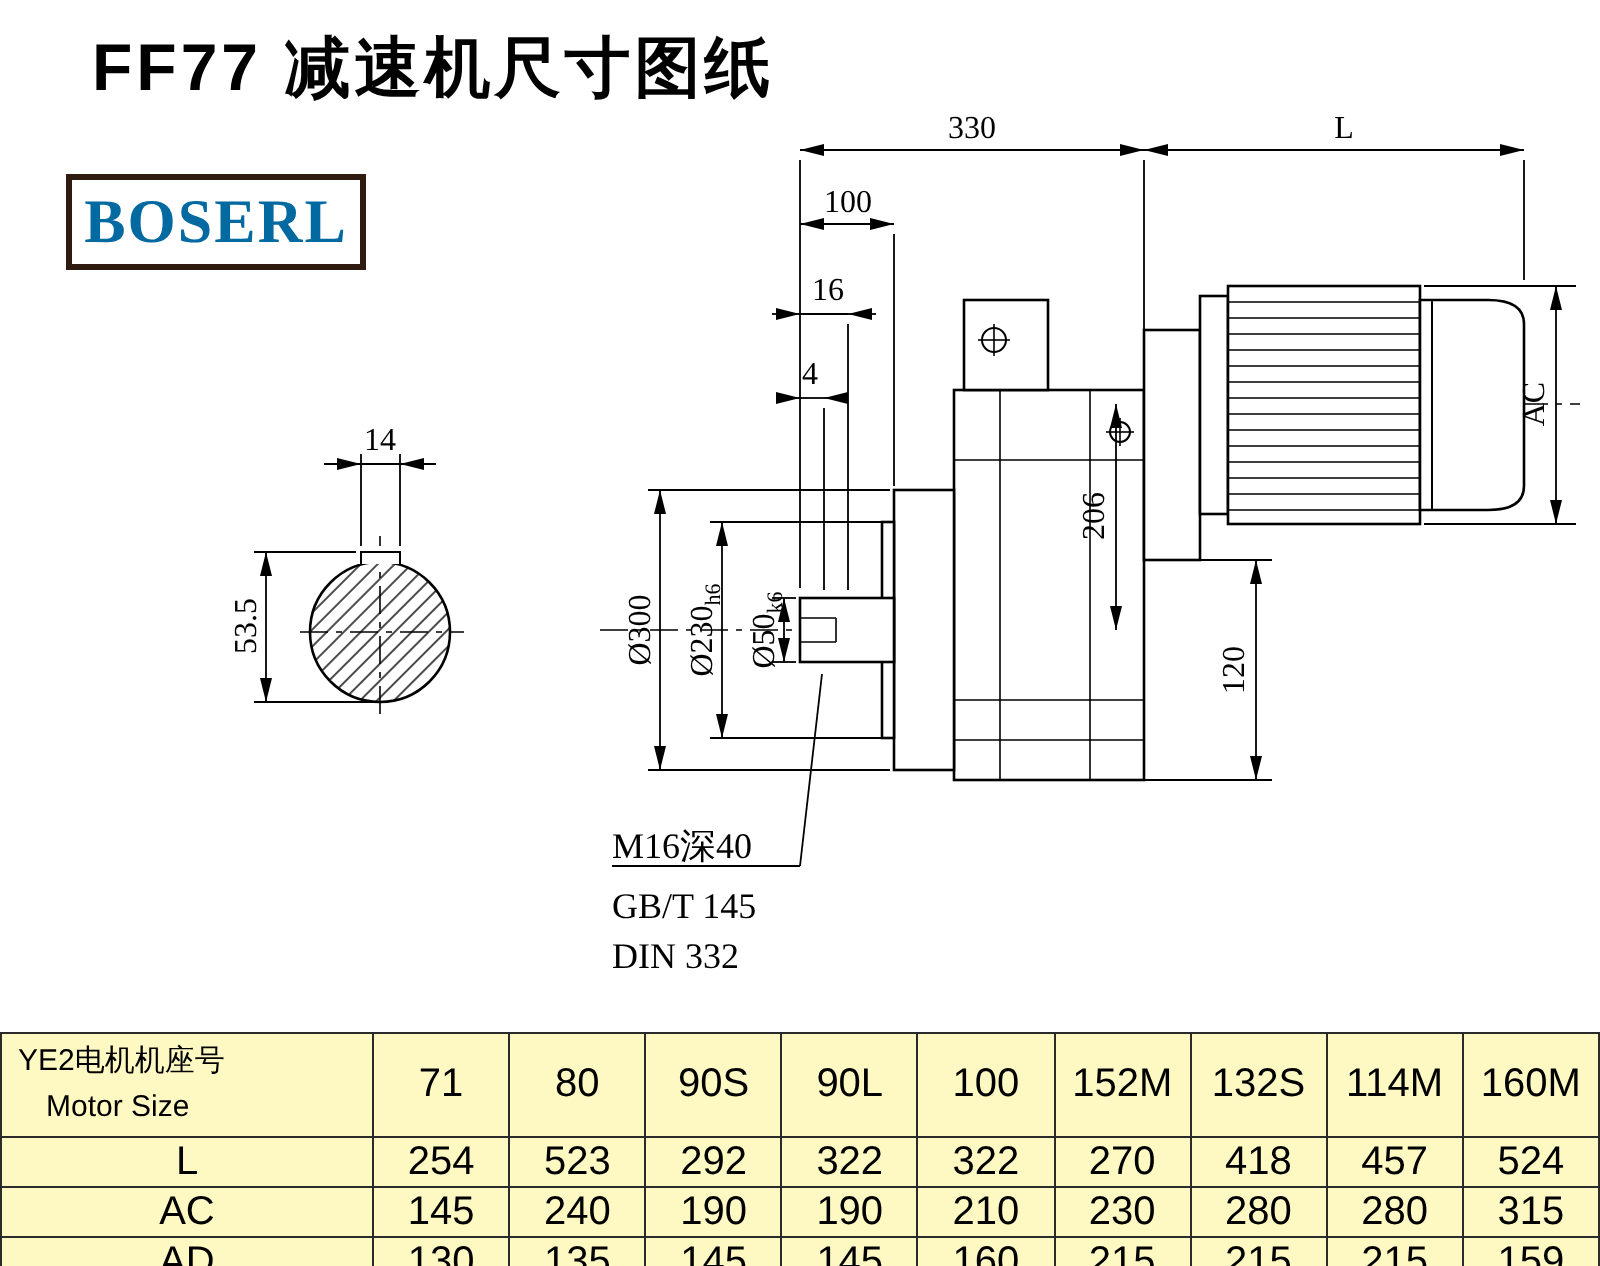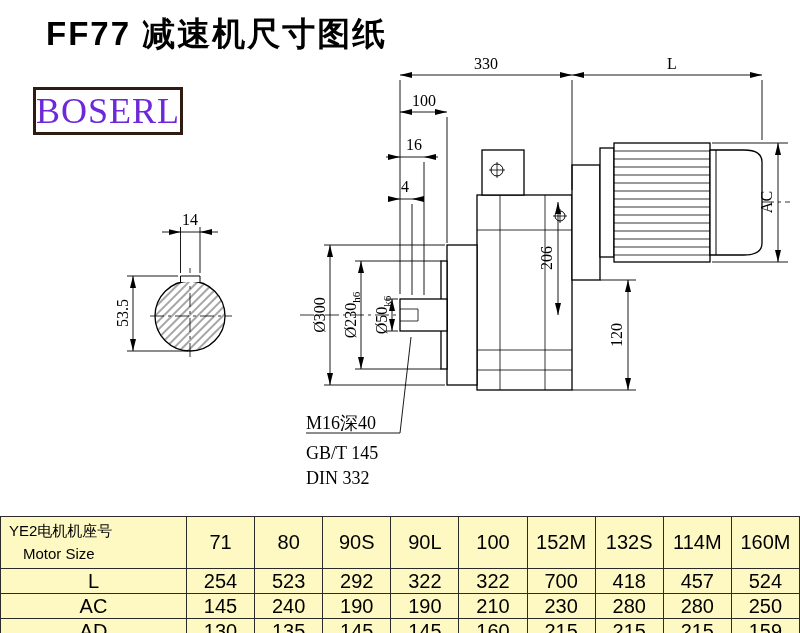--- a/index.html
+++ b/index.html
@@ -1,22 +1,22 @@
 <!DOCTYPE html>
 <html><head>
 <meta charset="utf-8">
 <style>
   * { margin:0; padding:0; box-sizing:border-box; }
   html,body { width:800px; height:633px; background:#fff; overflow:hidden; position:relative;
               font-family:"Liberation Sans", sans-serif; color:#000; }
   .title { position:absolute; left:46px; top:12px; font-size:33px; font-weight:bold; letter-spacing:2px; }
   .logo-box { position:absolute; left:33px; top:87px; width:150px; height:48px;
               border:3px solid #2f1b10; background:#fff; display:flex; align-items:center; justify-content:center; }
-  .logo-box span { font-family:"Liberation Serif", serif; font-size:36px; font-weight:normal;
-                   color:#6d28d9; letter-spacing:1px; }
+  .logo-box span { font-family:"Liberation Serif", serif; font-size:31px; font-weight:bold;
+                   color:#0369a1; letter-spacing:1px; }
   svg.drawing { position:absolute; left:0; top:0; }
   .ol  { fill:#fff; stroke:#000; stroke-width:1.3; }
   .ln  { stroke:#000; stroke-width:1; fill:none; }
   .thin{ stroke:#000; stroke-width:0.8; fill:none; }
   .cl  { stroke:#000; stroke-width:0.8; fill:none; stroke-dasharray:14 4 3 4; }
   .diml{ stroke:#000; stroke-width:0.9; fill:none; }
   text.dim  { font-family:"Liberation Serif", serif; font-size:16px; fill:#000; }
   text.note { font-family:"Liberation Serif", serif; font-size:18px; fill:#000; }
   table.dims { position:absolute; top:505px; left:0; width:800px; height:128px;
                border-collapse:collapse; table-layout:fixed; background:#fef9c3;
@@ -212,36 +212,36 @@
     <td>114M</td>
     <td>160M</td>
   </tr>
   <tr class="r">
     <td>L</td>
     <td>254</td>
     <td>523</td>
     <td>292</td>
     <td>322</td>
     <td>322</td>
-    <td>700</td>
+    <td>270</td>
     <td>418</td>
     <td>457</td>
     <td>524</td>
   </tr>
   <tr class="r">
     <td>AC</td>
     <td>145</td>
     <td>240</td>
     <td>190</td>
     <td>190</td>
     <td>210</td>
     <td>230</td>
     <td>280</td>
     <td>280</td>
-    <td>250</td>
+    <td>315</td>
   </tr>
   <tr class="r">
     <td>AD</td>
     <td>130</td>
     <td>135</td>
     <td>145</td>
     <td>145</td>
     <td>160</td>
     <td>215</td>
     <td>215</td>

